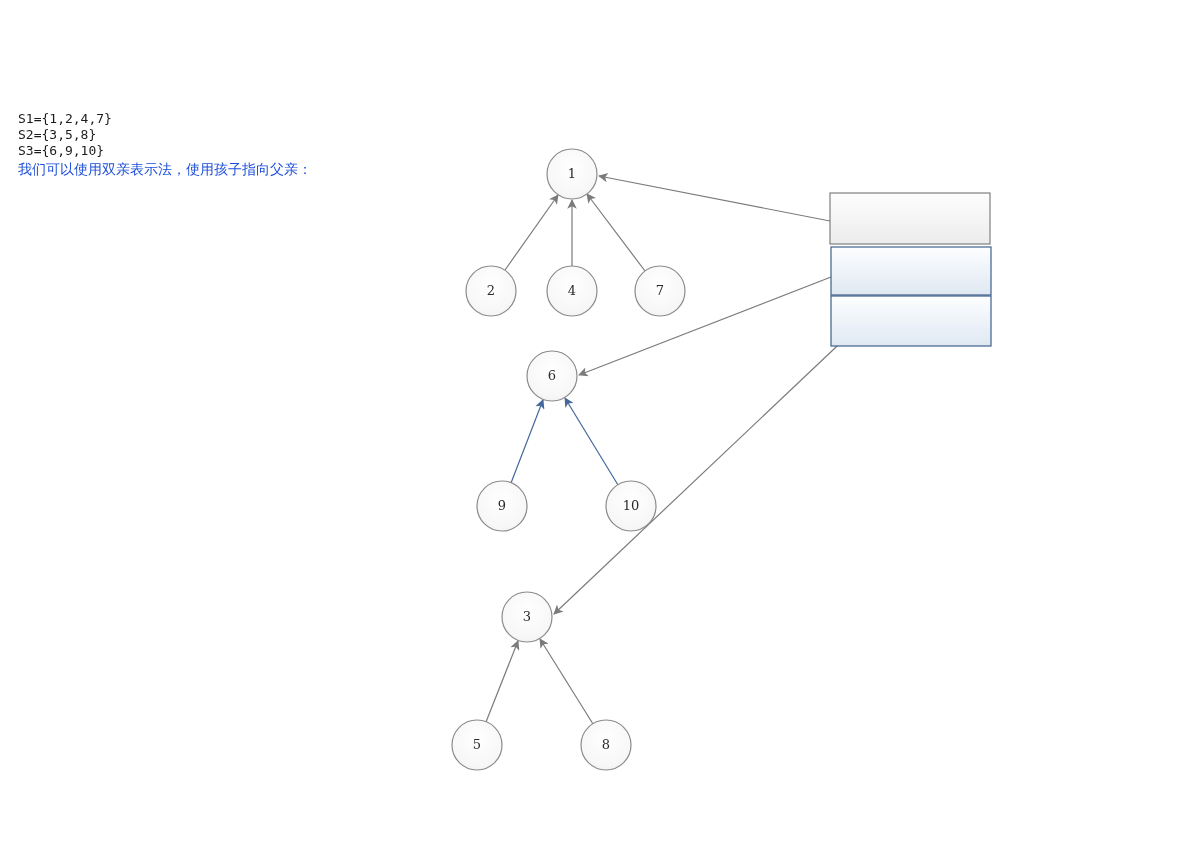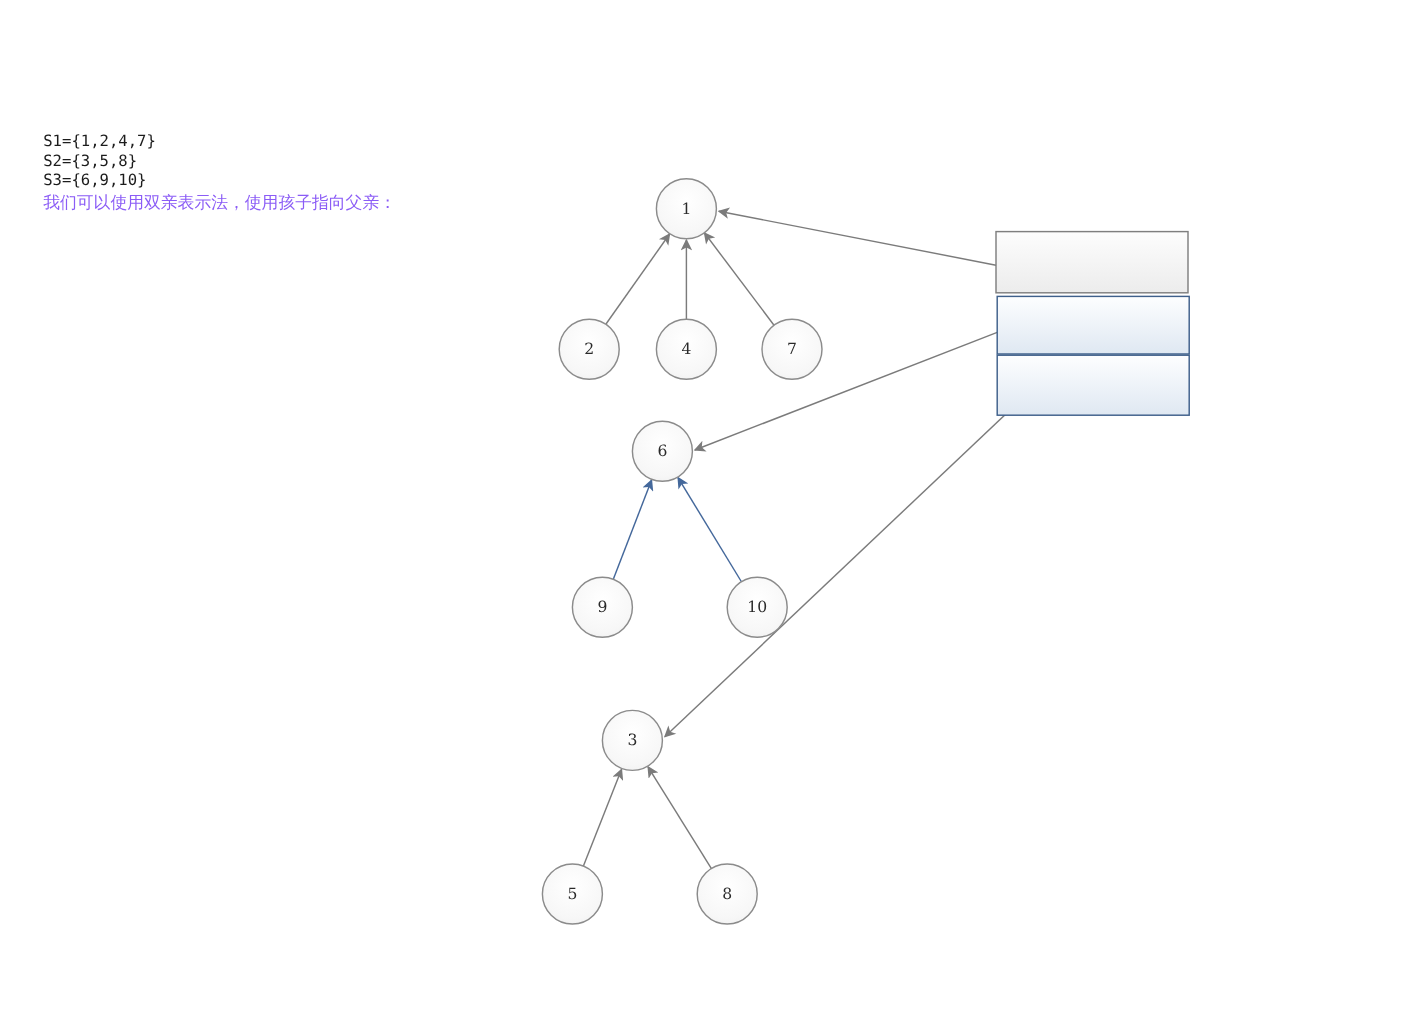--- a/index.html
+++ b/index.html
@@ -1,29 +1,29 @@
 <!DOCTYPE html>
 <html><head>
 <meta charset="utf-8">
 <style>
   * { margin:0; padding:0; box-sizing:border-box; }
   html,body { width:1189px; height:841px; background:#ffffff; overflow:hidden; }
   body { position:relative; font-family:"DejaVu Sans", sans-serif; }
 
   .canvas { position:absolute; left:0; top:0; width:1189px; height:841px; }
 
-  .textblock { position:absolute; left:36px; top:111px; }
+  .textblock { position:absolute; left:18px; top:111px; }
   .mono-line {
     font-family:"DejaVu Sans Mono", monospace;
     font-size:13px; line-height:16px; color:#1c1c1c;
     white-space:pre;
   }
   .cn-line {
     font-family:"DejaVu Sans", sans-serif;
-    font-size:14px; line-height:18px; color:#8b5cf6;
+    font-size:14px; line-height:18px; color:#1d4ed8;
     margin-top:1px; white-space:pre;
   }
 
   svg { position:absolute; left:0; top:0; }
   .node-label {
     font-family:"DejaVu Serif", serif;
     font-size:13px; fill:#2a2a2a;
   }
 </style>
 </head>

